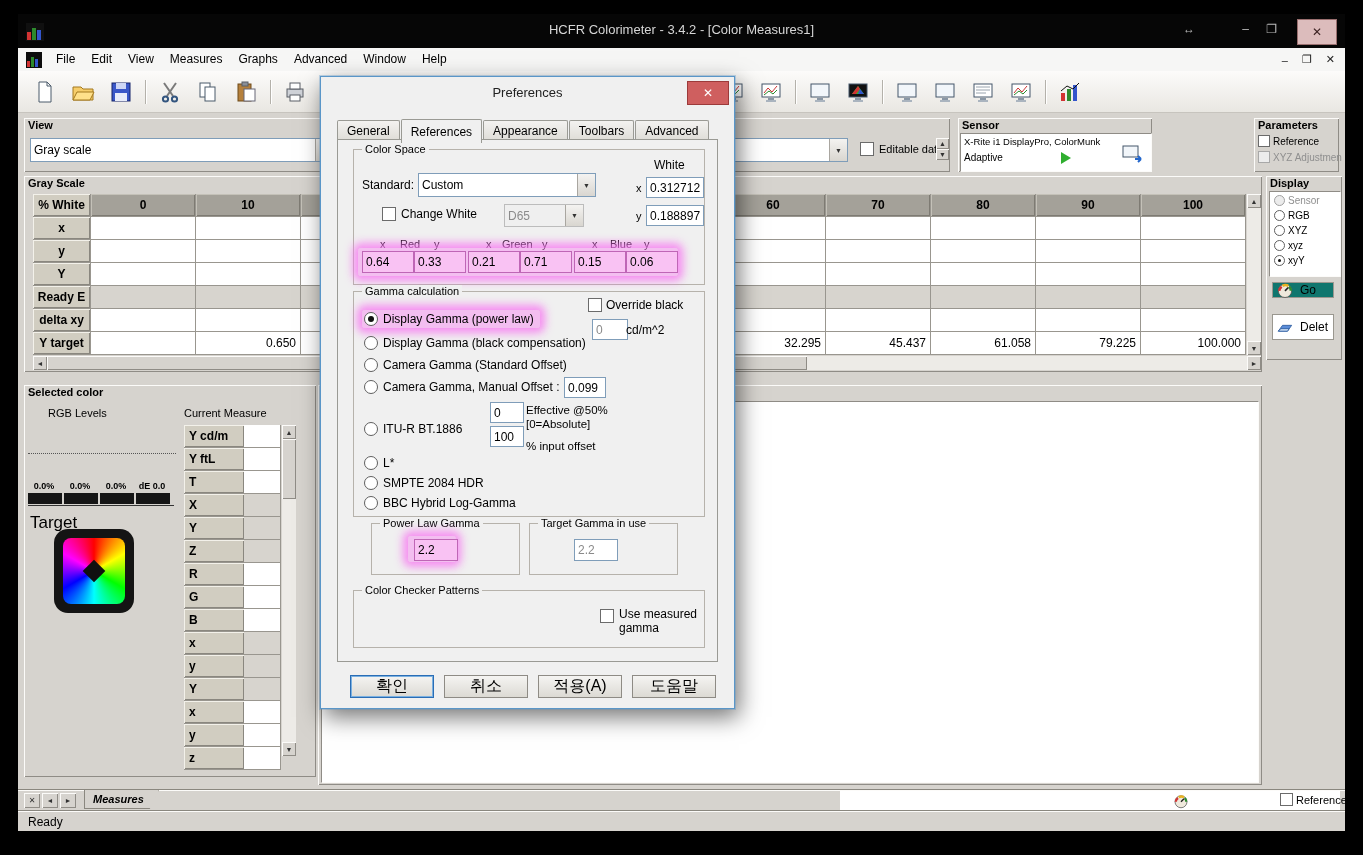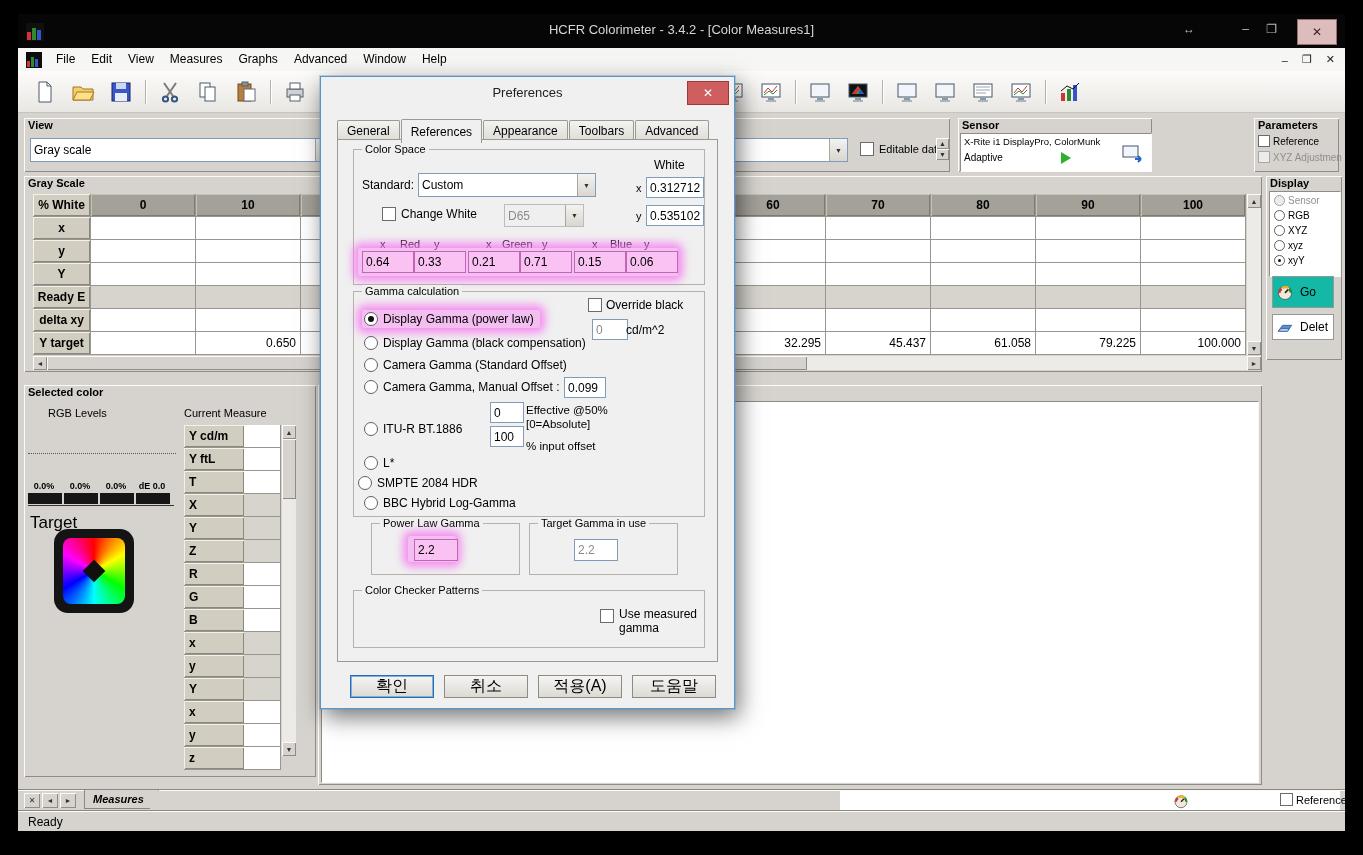--- a/index.html
+++ b/index.html
@@ -383,21 +383,21 @@
           </div>
         <div class="row p" style="left:4px;top:48px;gap:3px">
             <span class="radio" style="width:9px;height:9px"></span>
             <span class="lbl" style="font-size:10px">xyz</span>
           </div>
         <div class="row p" style="left:4px;top:63px;gap:3px">
             <span class="radio checked" style="width:9px;height:9px"></span>
             <span class="lbl" style="font-size:10px">xyY</span>
           </div>
       </div>
-      <div class="row p" style="left:6px;top:100px;width:62px;height:32px;background:#14b8a6;border:1px solid #9a978f;justify-content:flex-start;padding-left:2px;box-sizing:border-box">
+      <div class="row p" style="left:6px;top:106px;width:62px;height:16px;background:#0f766e;border:1px solid #9a978f;justify-content:flex-start;padding-left:2px;box-sizing:border-box">
         <svg style="width:20px;height:20px">
             <use href="#i-gauge" xlink:href="#i-gauge"></use>
           </svg>
         <span class="lbl">Go</span>
       </div>
       <div class="row p" style="left:6px;top:138px;width:62px;height:26px;background:#fff;border:1px solid #9a978f;justify-content:flex-start;padding-left:2px;box-sizing:border-box">
         <svg style="width:20px;height:20px">
             <use href="#i-eraser" xlink:href="#i-eraser"></use>
           </svg>
         <span class="lbl">Delet</span>
@@ -646,21 +646,21 @@
       <span class="glabel">Color Space</span>
       <span class="slbl" style="left:8px;top:28px;font-size:12px">Standard:</span>
       <div class="combo p" style="left:64px;top:23px;width:176px;height:22px">
         <span class="ct">Custom</span>
         <span class="ca">▼</span>
       </div>
       <span class="slbl" style="left:300px;top:8px;font-size:12px">White</span>
       <span class="slbl" style="left:282px;top:32px">x</span>
       <div class="tin p" style="left:292px;top:27px;width:50px;height:19px">0.312712</div>
       <span class="slbl" style="left:282px;top:60px">y</span>
-      <div class="tin p" style="left:292px;top:55px;width:50px;height:19px">0.535102</div>
+      <div class="tin p" style="left:292px;top:55px;width:50px;height:19px">0.188897</div>
 
       <div class="row p" style="left:28px;top:57px">
         <span class="cb"></span>
         <span class="lbl">Change White</span>
       </div>
       <div class="combo disabled p" style="left:150px;top:54px;width:78px;height:21px">
         <span class="ct">D65</span>
         <span class="ca">▼</span>
       </div>
 
@@ -720,21 +720,21 @@
       <div class="tin p" style="left:136px;top:110px;width:26px;height:19px">0</div>
       <div class="tin p" style="left:136px;top:134px;width:26px;height:19px">100</div>
       <span class="slbl" style="left:172px;top:112px;font-size:11.5px">Effective @50%</span>
       <span class="slbl" style="left:172px;top:126px;font-size:11.5px">[0=Absolute]</span>
       <span class="slbl" style="left:172px;top:148px;font-size:11.5px">% input offset</span>
 
       <div class="row p" style="left:10px;top:164px">
         <span class="radio"></span>
         <span class="lbl">L*</span>
       </div>
-      <div class="row p" style="left:4px;top:184px">
+      <div class="row p" style="left:10px;top:184px">
         <span class="radio"></span>
         <span class="lbl">SMPTE 2084 HDR</span>
       </div>
       <div class="row p" style="left:10px;top:204px">
         <span class="radio"></span>
         <span class="lbl">BBC Hybrid Log-Gamma</span>
       </div>
     </div>
 
     <div class="group" style="left:50px;top:446px;width:147px;height:50px">

